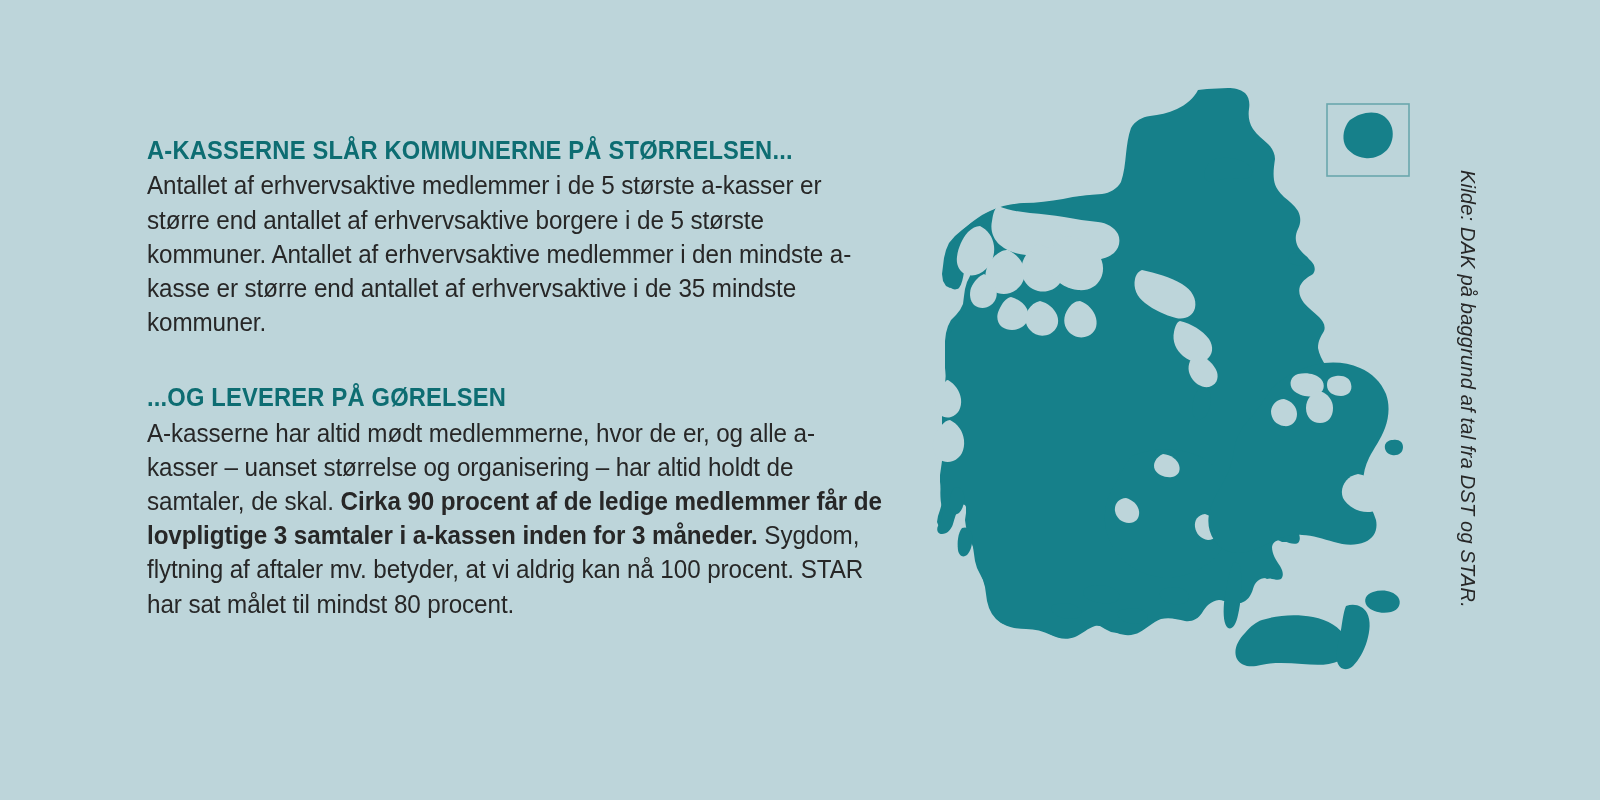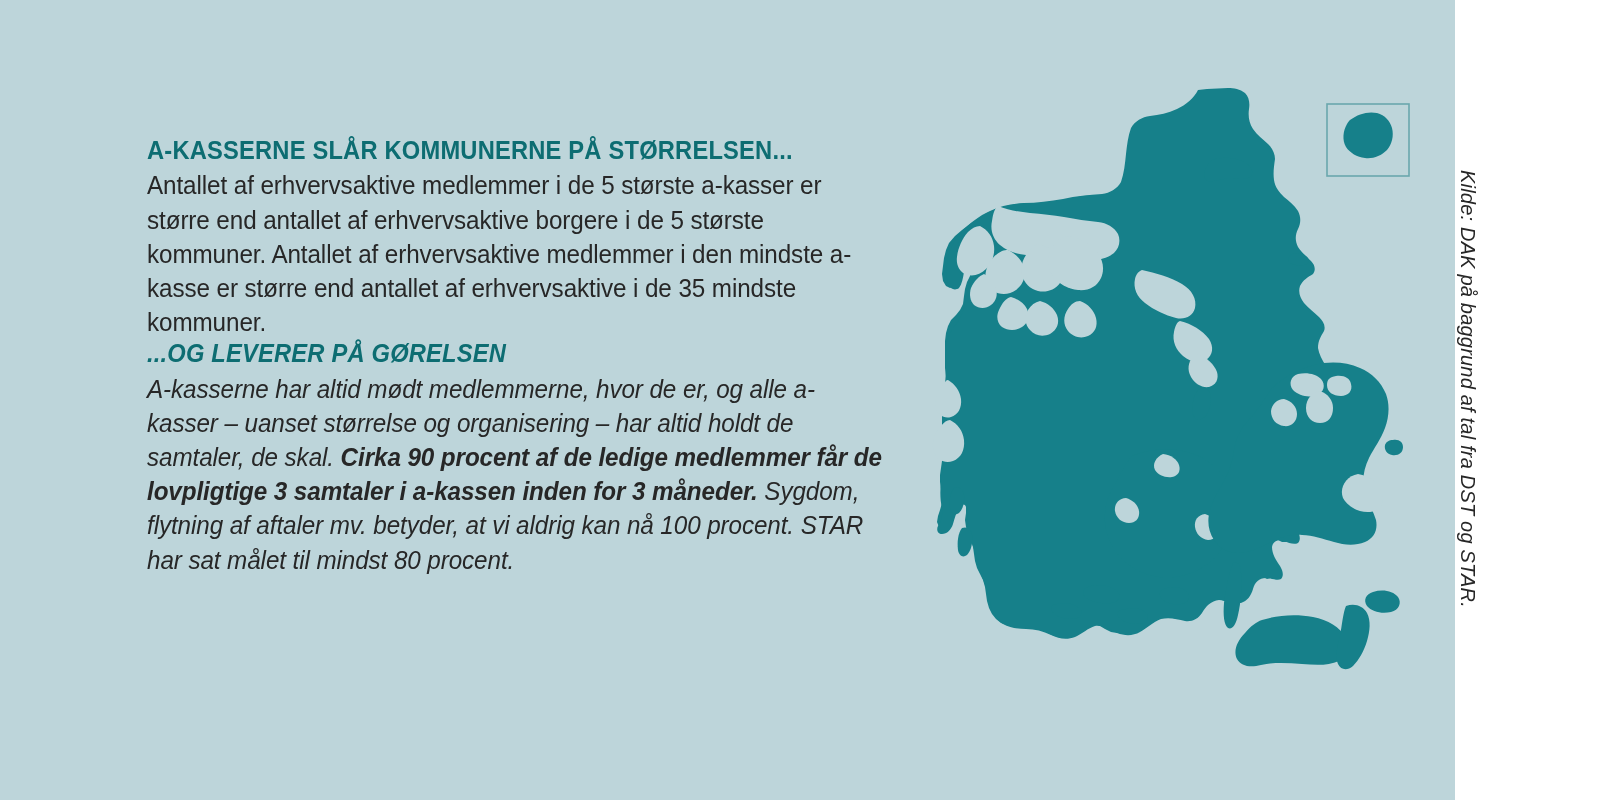--- a/index.html
+++ b/index.html
@@ -8,37 +8,37 @@
     padding: 0;
   }
   body {
     width: 1600px;
     height: 800px;
     overflow: hidden;
     font-family: "Liberation Sans", sans-serif;
   }
   #infographic {
     position: relative;
-    width: 1455px;
+    width: 1600px;
     height: 800px;
     background: #bdd5da;
     box-sizing: border-box;
     padding-left: 19px;
   }
 
   
   .text-column {
     position: absolute;
     left: 147px;
     top: 136px;
     width: 760px;
   }
 
   .section + .section {
-    font-style: italic;
+    margin-top: 44px;
   }
 
   .section-heading {
     color: #0d6d72;
     font-family: "Liberation Sans", sans-serif;
     font-weight: 700;
     font-size: 25.5px;
     letter-spacing: 0.2px;
     line-height: 1.15;
     margin: 0 0 3px 0;

